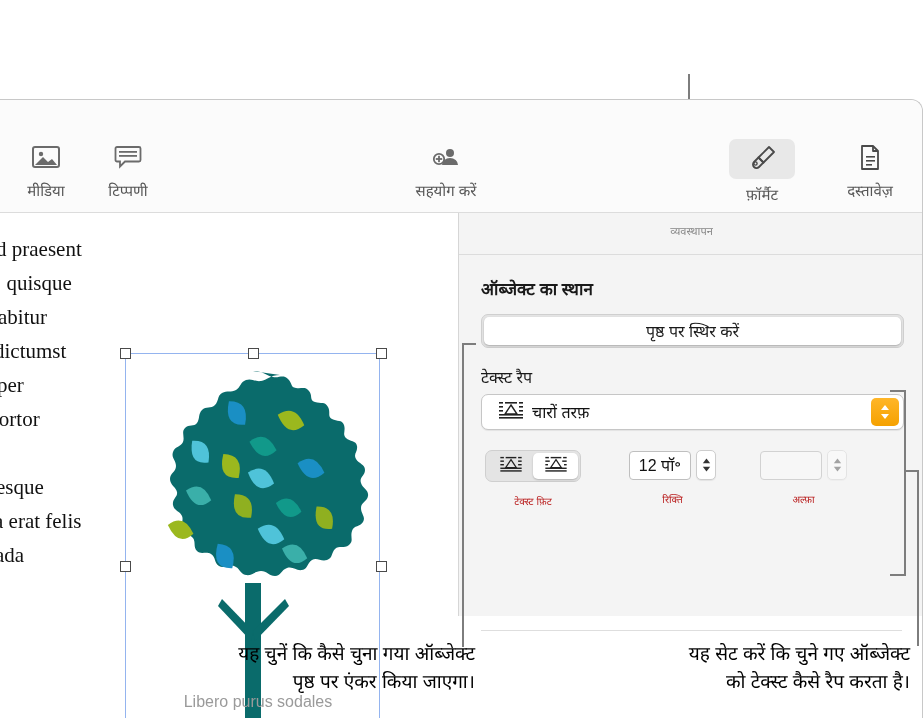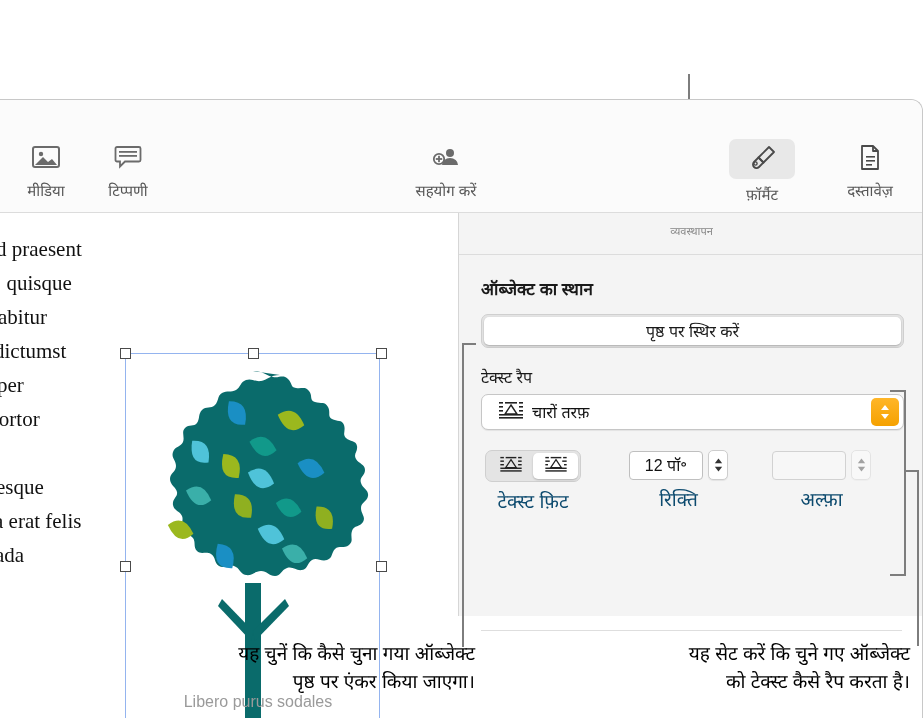--- a/index.html
+++ b/index.html
@@ -161,23 +161,23 @@
 
   
   .ctl-row {
     display: flex;
     align-items: flex-start;
     margin-top: 20px;
     gap: 0;
   }
   .ctl { text-align: center; }
   .ctl .cap {
-    font-size: 19px;
-    color: #0c4a6e;
-    margin-top: 6px;
+    font-size: 10px;
+    color: #b91c1c;
+    margin-top: 12px;
     white-space: nowrap;
   }
   .icon-seg {
     display: flex;
     background: #e4e4e4;
     border: 1px solid #cfcfcf;
     border-radius: 7px;
     padding: 2px;
     height: 32px;
     width: 96px;
@@ -190,21 +190,21 @@
   .icon-seg .iseg.active {
     background: #fff;
     box-shadow: 0 1px 2px rgba(0,0,0,.22);
   }
 
   .numfield {
     display: flex;
     align-items: center;
   }
   .numbox {
-    width: 74px; height: 29px;
+    width: 62px; height: 29px;
     background: #fff;
     border: 1px solid #bfbfbf;
     border-radius: 4px;
     display: flex; align-items: center; justify-content: center;
     font-size: 16px; color: #111;
   }
   .numbox.empty { background: #f7f7f7; border-color: #d2d2d2; }
   .nstepper {
     margin-left: 5px;
     width: 20px; height: 30px;

